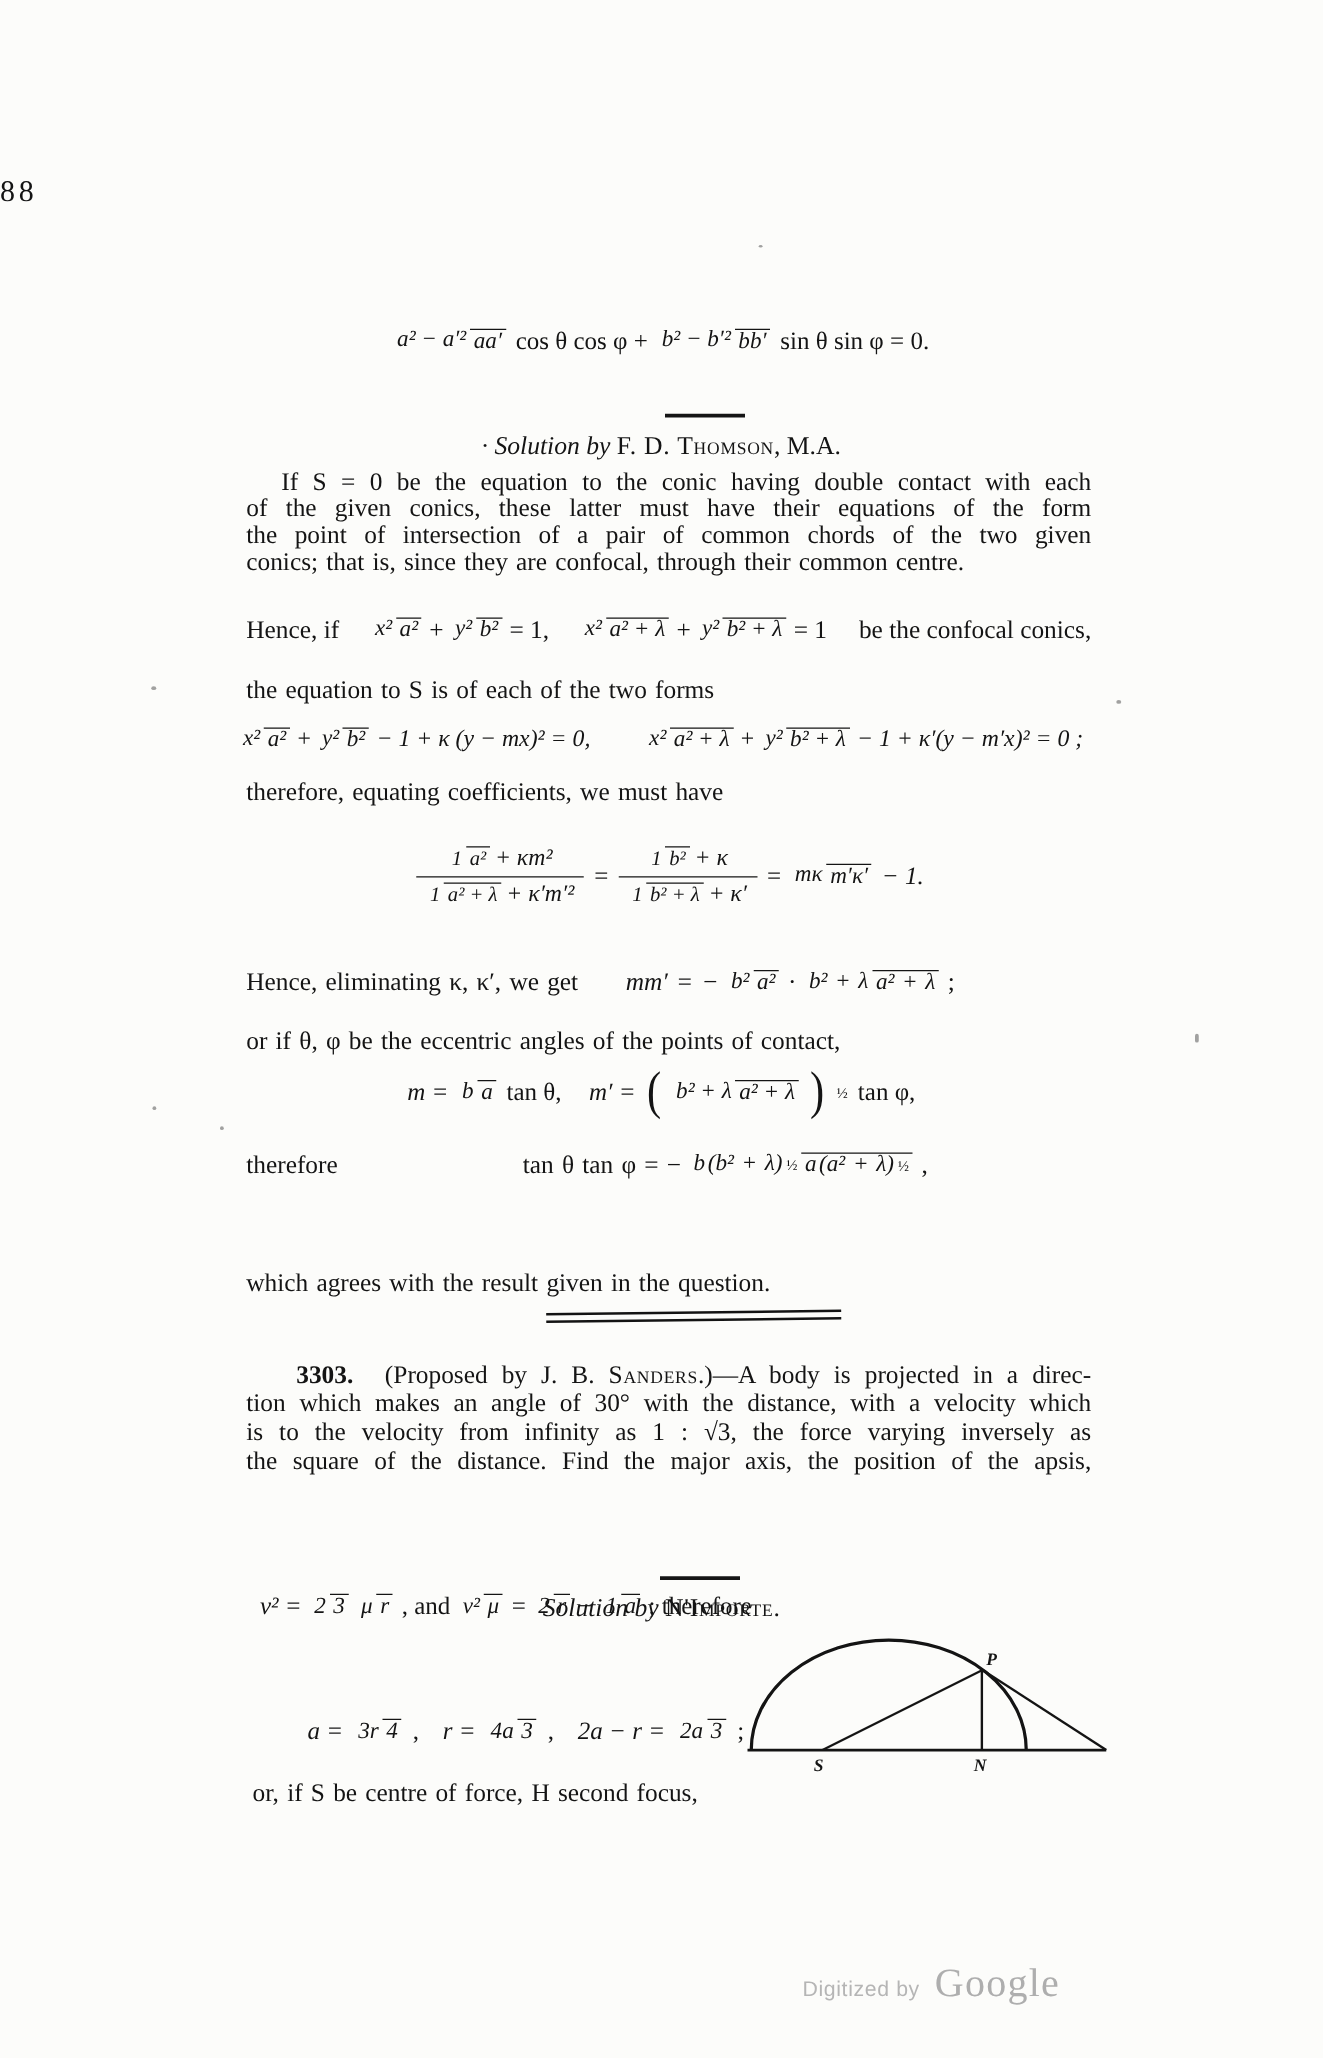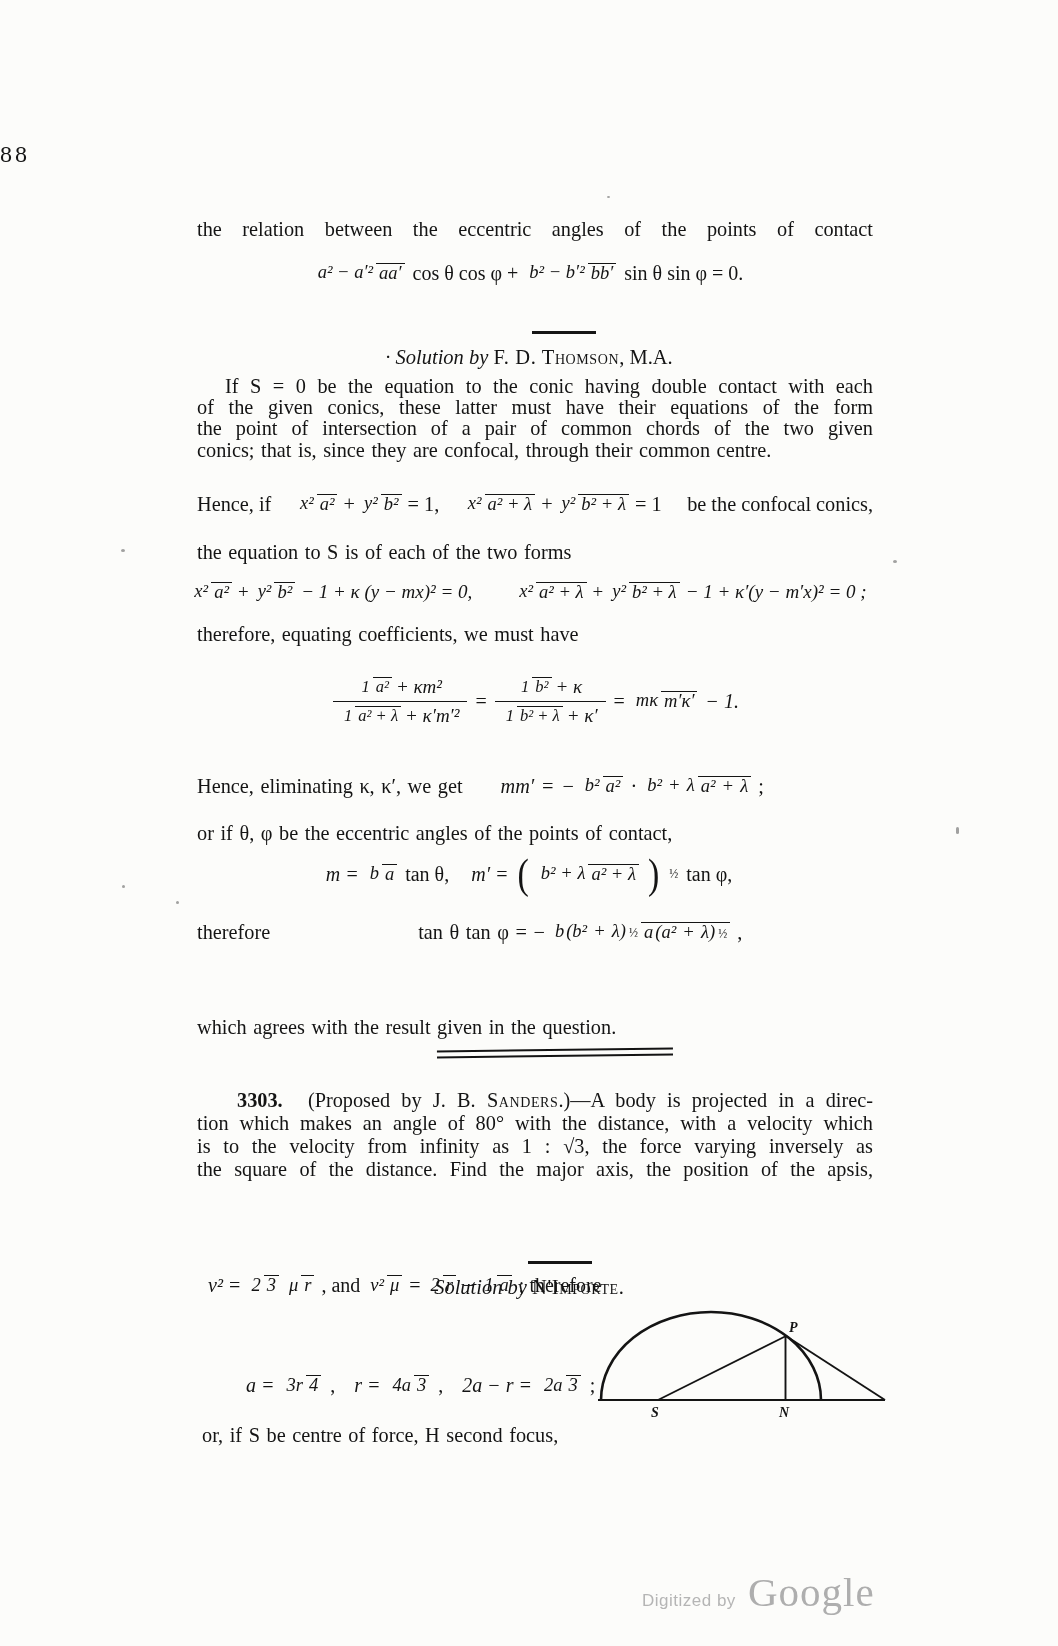--- a/index.html
+++ b/index.html
@@ -59,31 +59,30 @@
   #prob .num-gap{display:inline-block;width:14px;}
   #rule2{top:1261px;left:528px;width:64px;}
   #head2{top:1276px;left:0;width:100%;text-align:center;font-size:20.5px;}
   #veq{top:1274px;left:208px;display:flex;align-items:center;gap:7px;font-size:20px;}
   #aeq{top:1374px;left:246px;display:flex;align-items:center;gap:9px;font-size:20px;}
   #orline{top:1424px;left:202px;}
   #fig{left:593px;top:1303px;}
   #fig text{font-size:14px;font-weight:bold;font-style:italic;fill:#141414;}
   #wm{top:1568px;left:642px;display:flex;align-items:baseline;gap:12px;}
   .wm-pre{font-family:"Liberation Sans","DejaVu Sans",sans-serif;font-size:17px;color:#b5b5b5;letter-spacing:.5px;}
-  .wm-logo{font-size:41px;color:#aeaeae;letter-spacing:1px;}
+  .wm-logo{font-size:32px;color:#aeaeae;letter-spacing:1px;}
   .speck{position:absolute;background:#555;border-radius:50%;opacity:.55;}
 </style>
 </head>
 <body>
 
 <div id="page">
 
   <div id="pgnum" class="abs">88</div>
 
-  <div id="intro-line" class="abs txt jl">the relation between the eccentric angles of the points of contact</div>
 
   <div id="eq1" class="abs eqrow">
     <span class="fr mi">
       <span class="n">a² − a′²</span>
       <span class="d">aa′</span>
     </span>
     <span>cos θ cos φ +</span>
     <span class="fr mi">
       <span class="n">b² − b′²</span>
       <span class="d">bb′</span>
@@ -269,21 +268,21 @@
     <div class="bar"></div>
     <div class="bar"></div>
   </div>
 
   <div id="prob" class="abs txt">
     <div class="jl l1" style="text-indent:40px">
       <span class="b">3303.</span><span class="num-gap"></span>
       <span>(Proposed by J. B.</span>
       <span class="sc">Sanders</span><span>.)—A body is projected in a direc-</span>
     </div>
-    <div class="jl">tion which makes an angle of 80° with the distance, with a velocity which</div>
+    <div class="jl">tion which makes an angle of 30° with the distance, with a velocity which</div>
     <div class="jl">is to the velocity from infinity as 1 : √3, the force varying inversely as</div>
     <div class="jl">the square of the distance.  Find the major axis, the position of the apsis,</div>
   </div>
 
   <div id="rule2" class="abs rule"></div>
   <div id="head2" class="abs">
     <span class="ital">Solution by</span>
     <span class="sc">N'Importe</span><span>.</span>
   </div>
 

